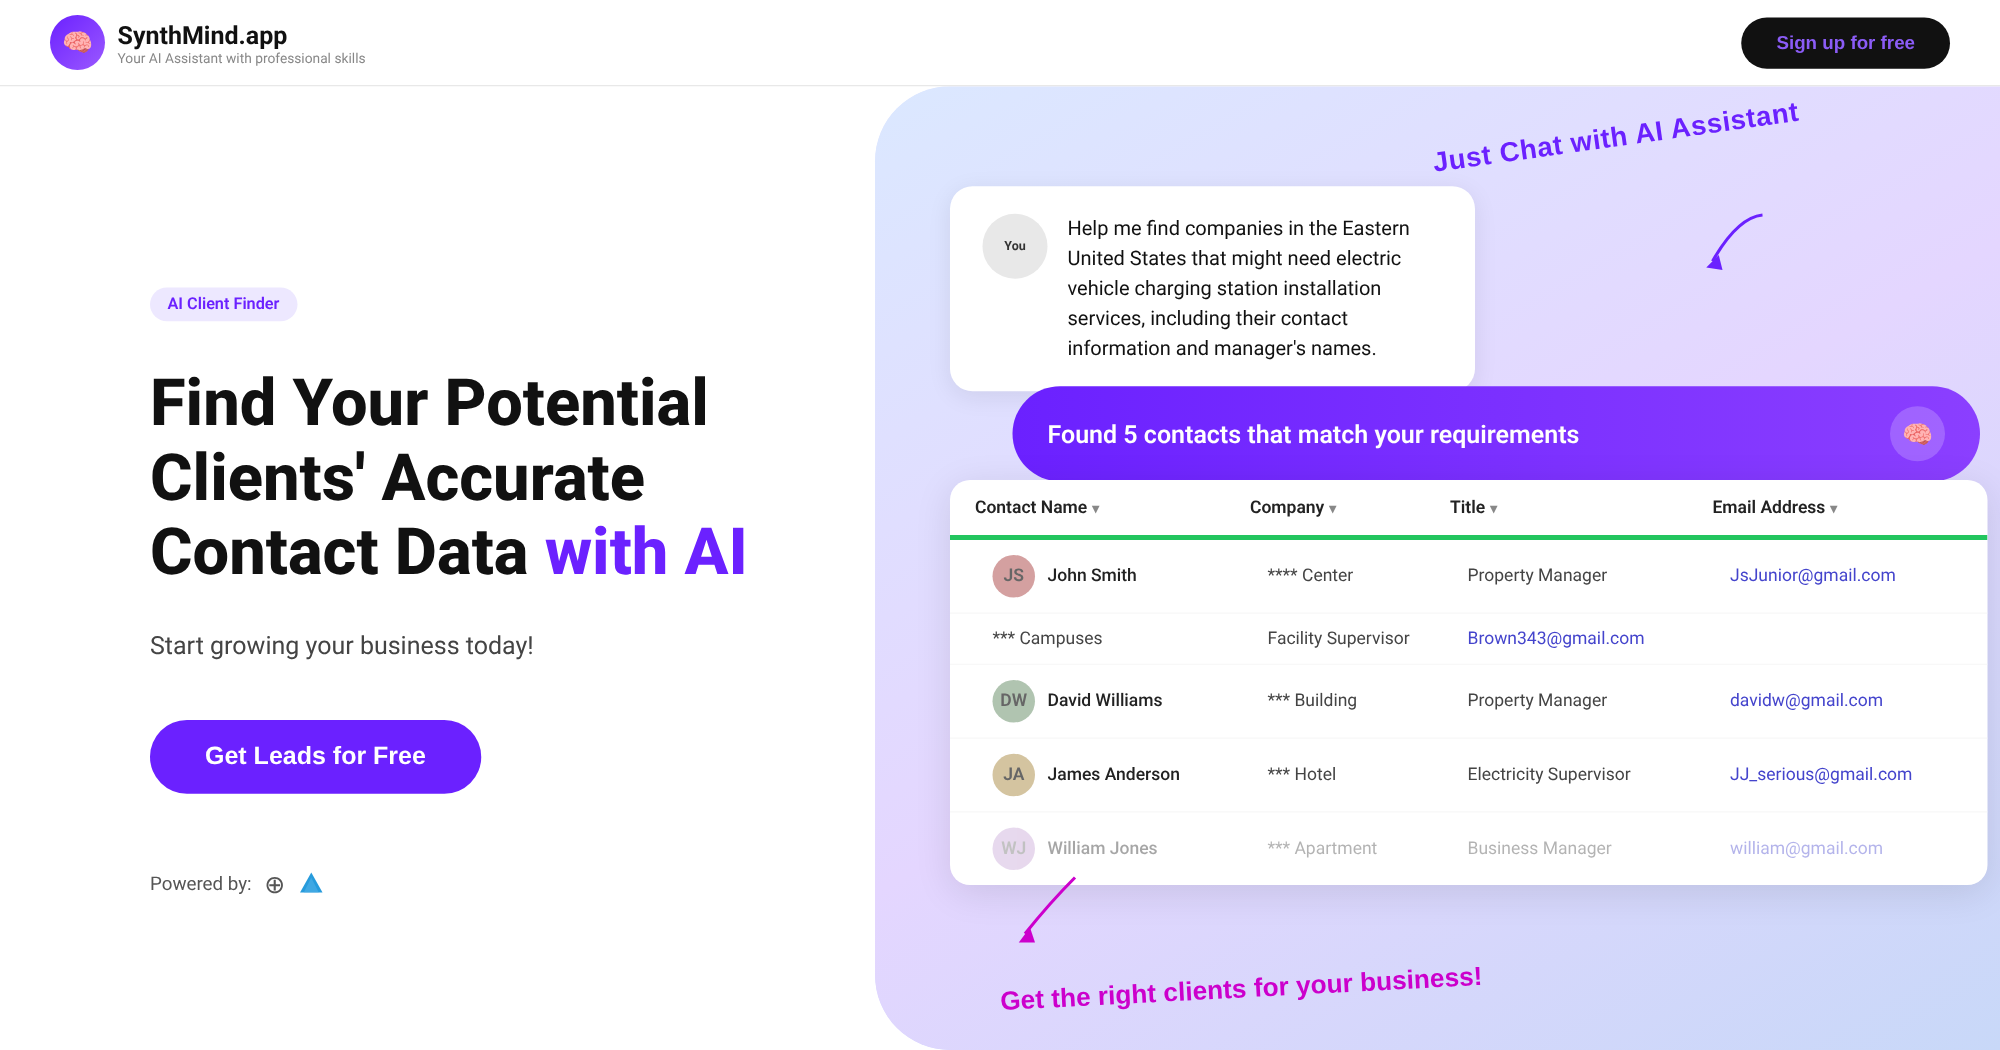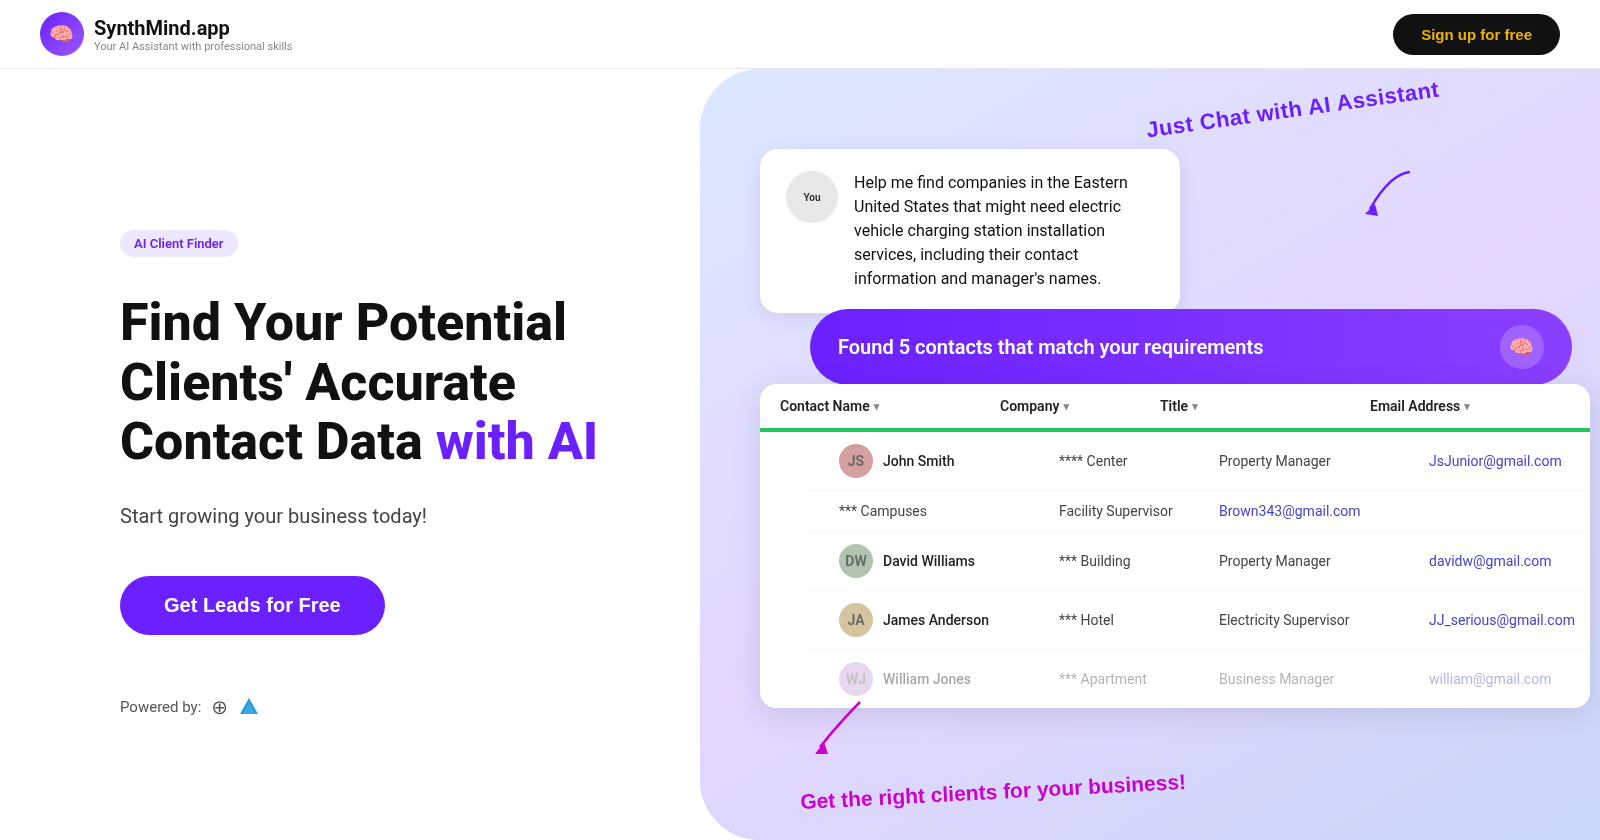--- a/index.html
+++ b/index.html
@@ -36,21 +36,21 @@
       display: flex;
       align-items: center;
       justify-content: center;
       font-size: 20px;
     }
     .logo-text-block { display: flex; flex-direction: column; }
     .logo-title { font-size: 20px; font-weight: 700; color: #111; }
     .logo-subtitle { font-size: 11px; color: #888; }
     .signup-btn {
       background: #111;
-      color: #eab308;
+      color: #8b5cf6;
       border: none;
       border-radius: 25px;
       padding: 12px 28px;
       font-size: 15px;
       font-weight: 600;
       cursor: pointer;
     }
 
     
     .main-content {
@@ -194,21 +194,21 @@
       font-size: 16px;
       line-height: 1.5;
       color: #111;
     }
 
     
     .result-bar {
       position: absolute;
       top: 240px;
       left: 110px;
-      right: 28px;
+      right: 16px;
       background: linear-gradient(90deg, #6b21ff, #8b3fff);
       color: #fff;
       border-radius: 50px;
       padding: 16px 28px;
       font-size: 20px;
       font-weight: 600;
       display: flex;
       align-items: center;
       justify-content: space-between;
       z-index: 6;
@@ -250,21 +250,20 @@
       align-items: center;
       gap: 4px;
     }
     .th-arrow { color: #888; font-size: 11px; }
     .table-row {
       display: grid;
       grid-template-columns: 220px 160px 210px 230px;
       padding: 12px 34px;
       border-bottom: 1px solid #f8f8f8;
       align-items: center;
-      margin-left: 45px;
     }
     .table-row:last-child { border-bottom: none; }
     .table-row.faded { opacity: 0.4; }
     .contact-cell {
       display: flex;
       align-items: center;
       gap: 10px;
     }
     .avatar {
       width: 34px;

